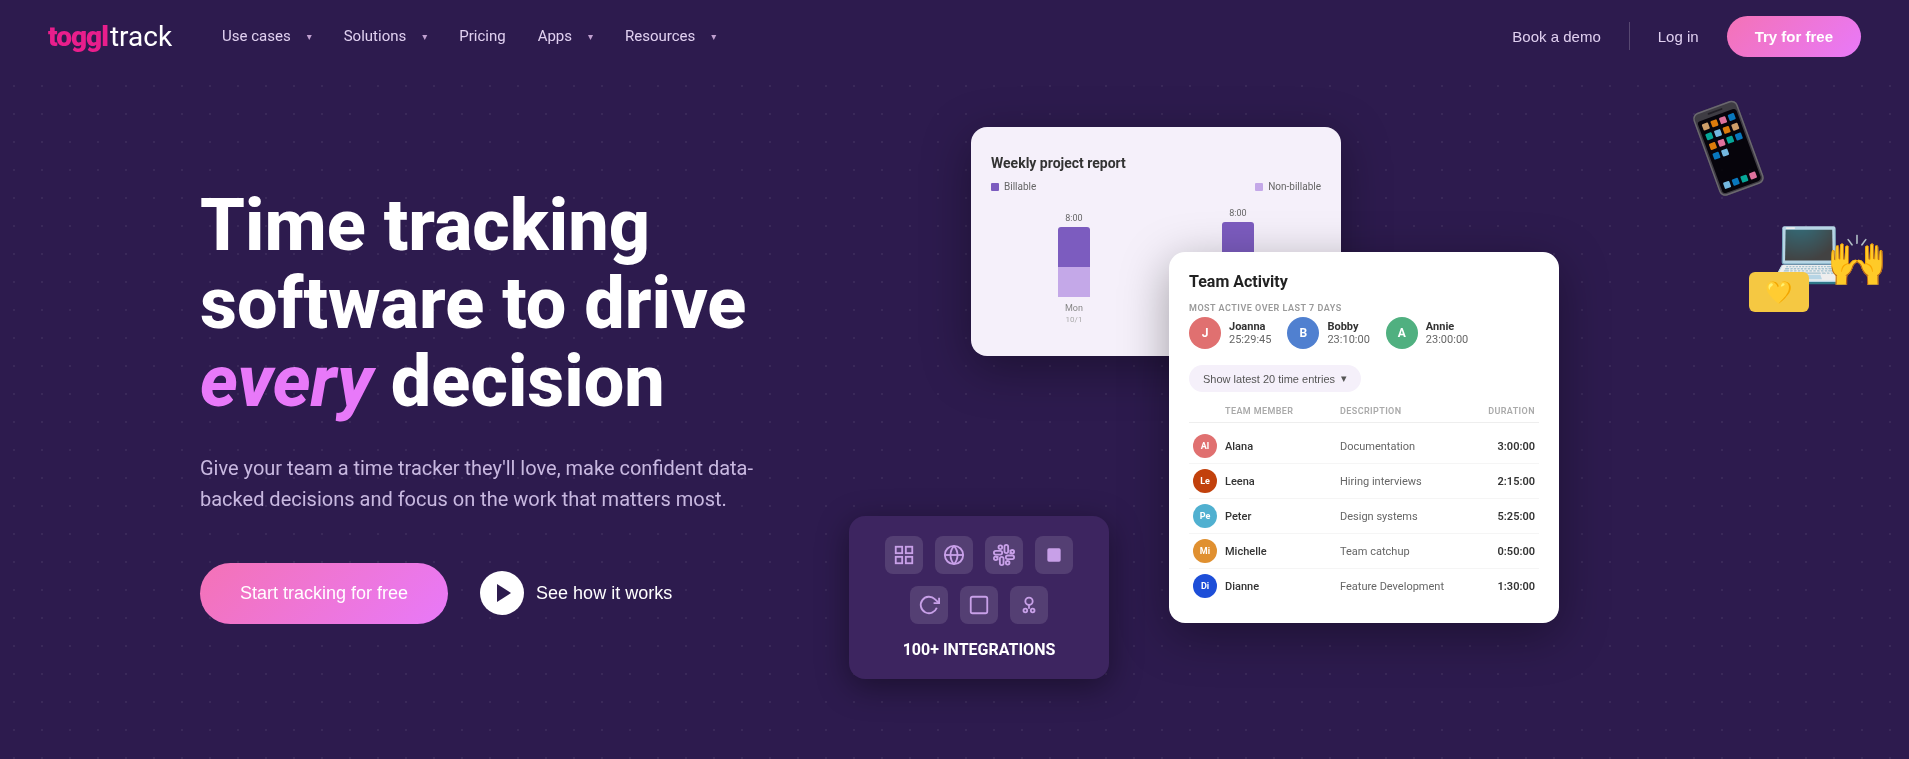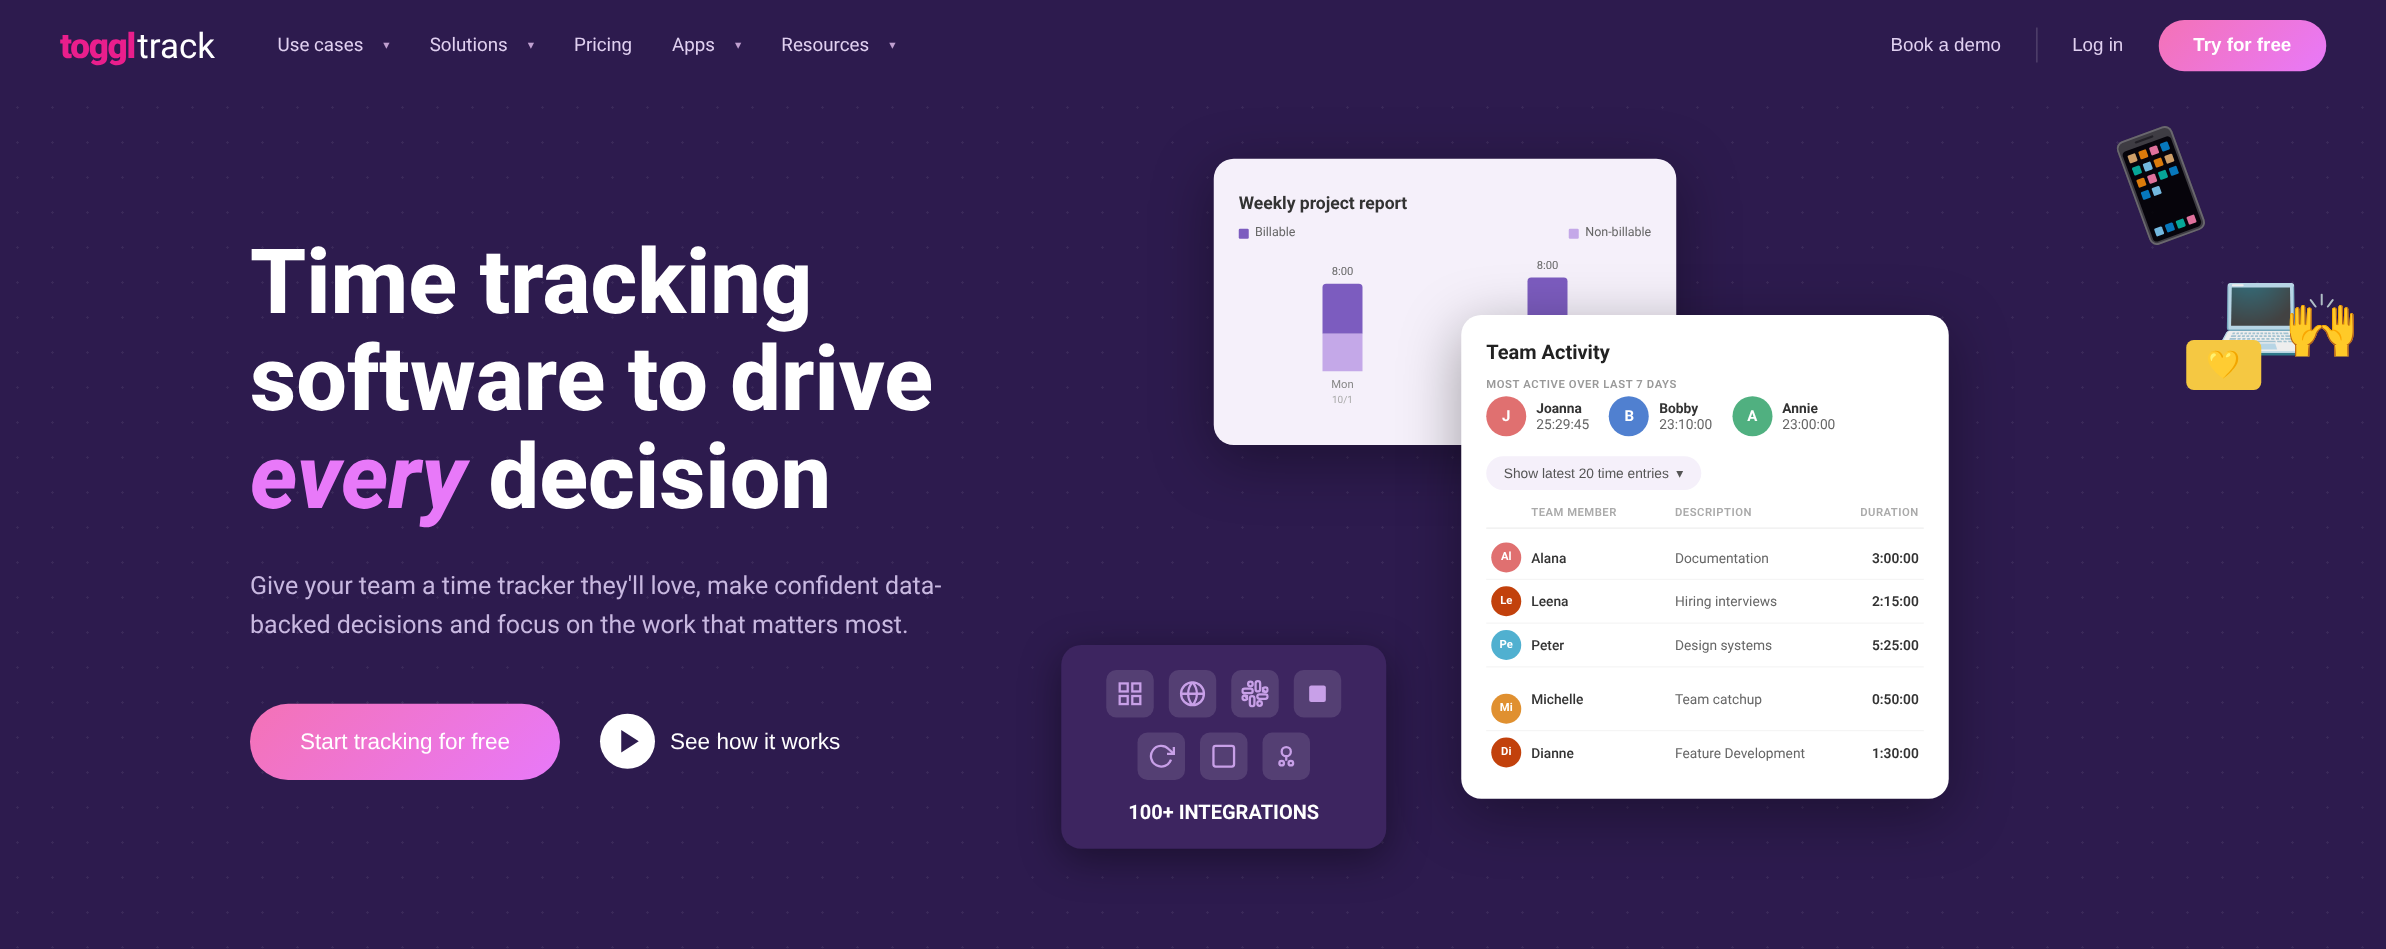--- a/index.html
+++ b/index.html
@@ -639,27 +639,27 @@
         <span class="row-desc">Hiring interviews</span>
         <span class="row-dur">2:15:00</span>
       </div>
       <div class="table-row">
         <div class="row-avatar" style="background:#50b0d0;">Pe</div>
         <span class="row-name">Peter</span>
         <span class="row-desc">Design systems</span>
         <span class="row-dur">5:25:00</span>
       </div>
       <div class="table-row">
-        <div class="row-avatar" style="background:#e09030;margin-top:16px;">Mi</div>
+        <div class="row-avatar" style="background:#e09030;">Mi</div>
         <span class="row-name">Michelle</span>
         <span class="row-desc">Team catchup</span>
         <span class="row-dur">0:50:00</span>
       </div>
       <div class="table-row">
-        <div class="row-avatar" style="background:#c2410c;">Di</div>
+        <div class="row-avatar" style="background:#1d4ed8;">Di</div>
         <span class="row-name">Dianne</span>
         <span class="row-desc">Feature Development</span>
         <span class="row-dur">1:30:00</span>
       </div>
     </div>
 
   </div>
 </section>
 
 </body></html>

